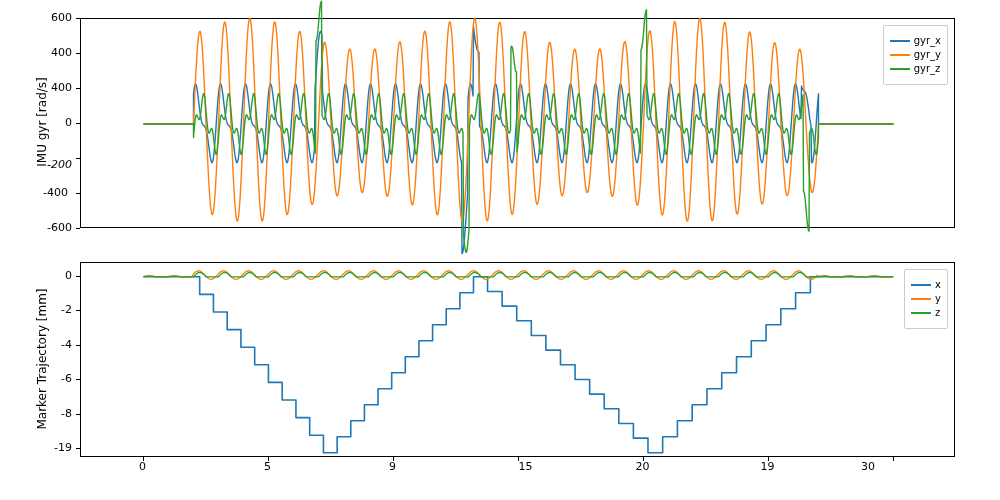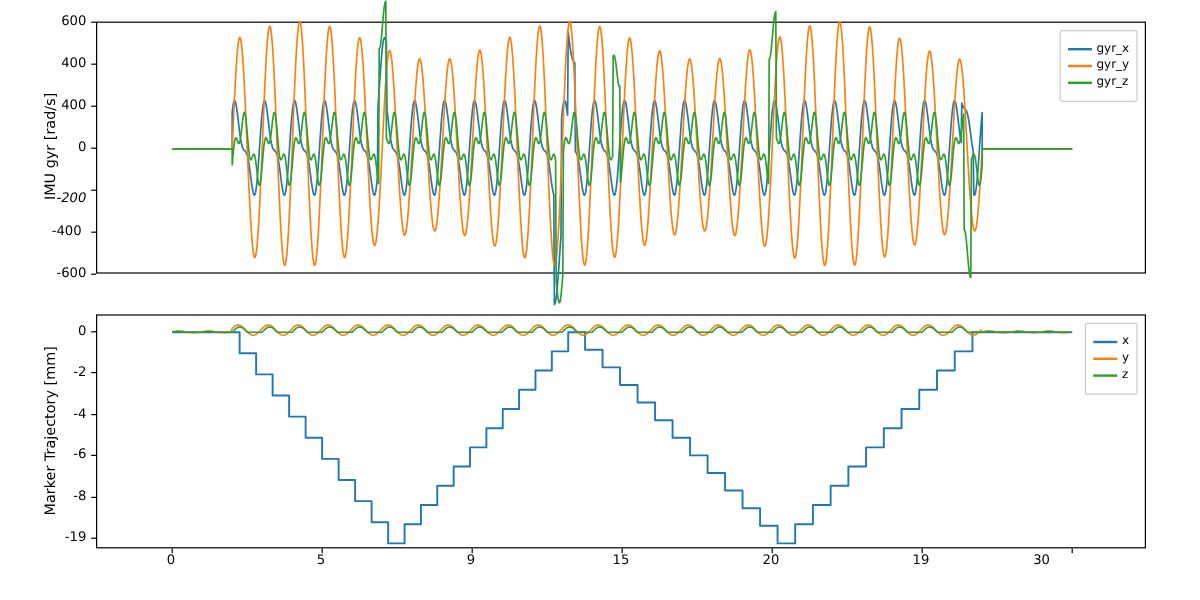--- a/index.html
+++ b/index.html
@@ -96,21 +96,21 @@
       <div class="tick ytick" style="position: absolute; left: 32px; top: 268.805px;">0</div>
       <div class="tickmark" style="left: 76px; top: 275.805px; width: 4px; height: 1px;"></div>
     </div>
   <div id="xticks2">
       <div class="tick xtick" style="position: absolute; left: 127.5px; top: 460px;">0</div>
       <div class="tickmark" style="left: 142.5px; top: 457px; width: 1px; height: 4px;"></div>
       <div class="tick xtick" style="position: absolute; left: 252.5px; top: 460px;">5</div>
       <div class="tickmark" style="left: 267.5px; top: 457px; width: 1px; height: 4px;"></div>
       <div class="tick xtick" style="position: absolute; left: 377.5px; top: 460px;">9</div>
       <div class="tickmark" style="left: 392.5px; top: 457px; width: 1px; height: 4px;"></div>
-      <div class="tick xtick" style="position: absolute; left: 502.5px; top: 460px;">15</div>
+      <div class="tick xtick" style="position: absolute; left: 502.5px; top: 460px; text-align: right;">15</div>
       <div class="tickmark" style="left: 517.5px; top: 457px; width: 1px; height: 4px;"></div>
       <div class="tick xtick" style="position: absolute; left: 627.5px; top: 460px;">20</div>
       <div class="tickmark" style="left: 642.5px; top: 457px; width: 1px; height: 4px;"></div>
       <div class="tick xtick" style="position: absolute; left: 752.5px; top: 460px;">19</div>
       <div class="tickmark" style="left: 767.5px; top: 457px; width: 1px; height: 4px;"></div>
       <div class="tick xtick" style="position: absolute; left: 853px; top: 460px;">30</div>
       <div class="tickmark" style="left: 892.5px; top: 457px; width: 1px; height: 4px;"></div>
     </div>
 
 </div>

